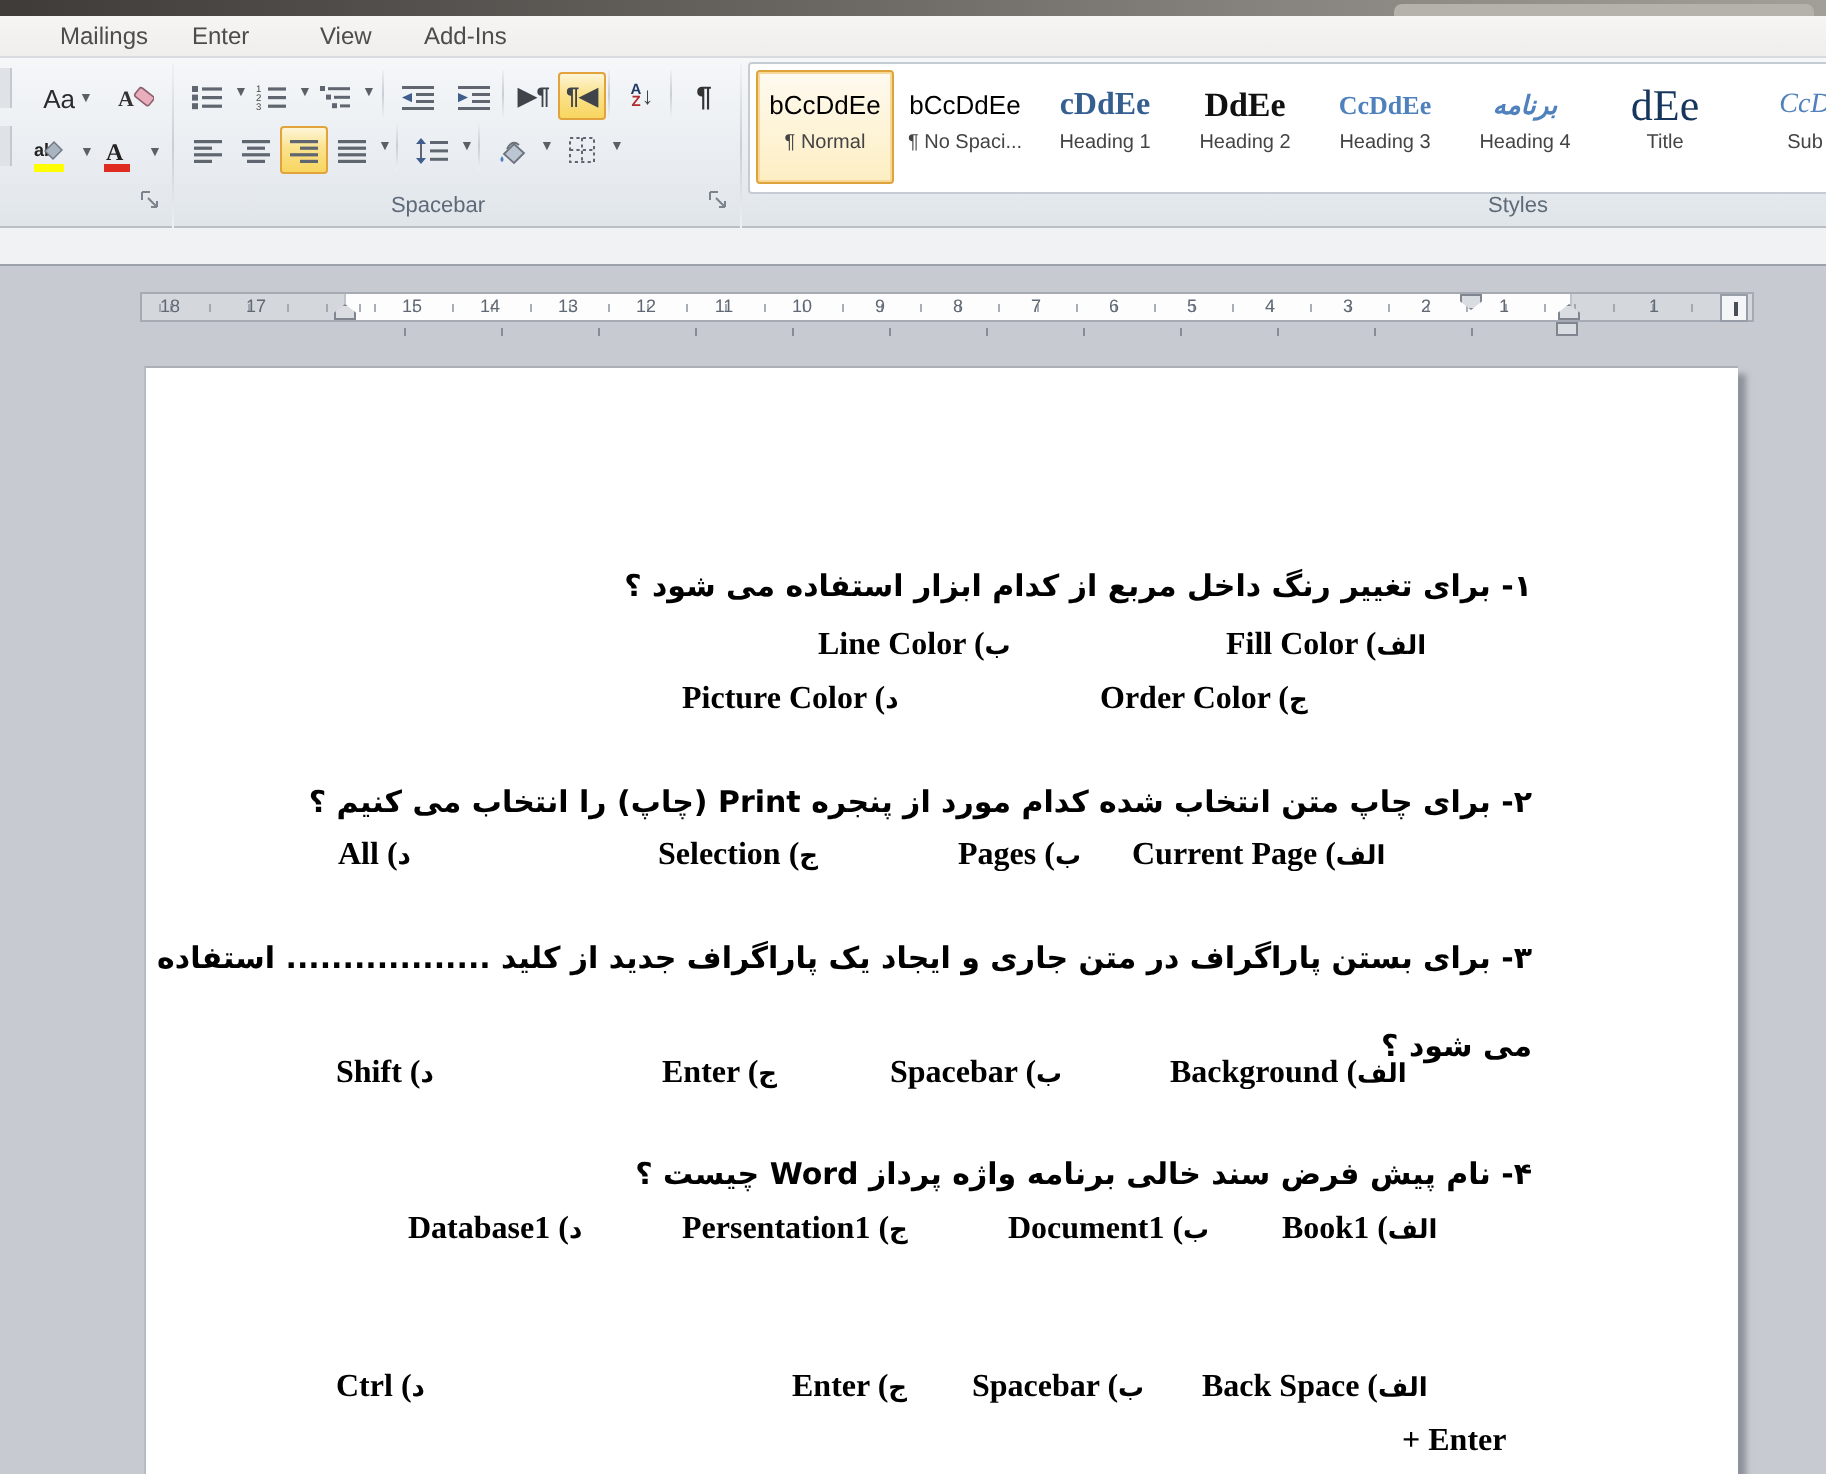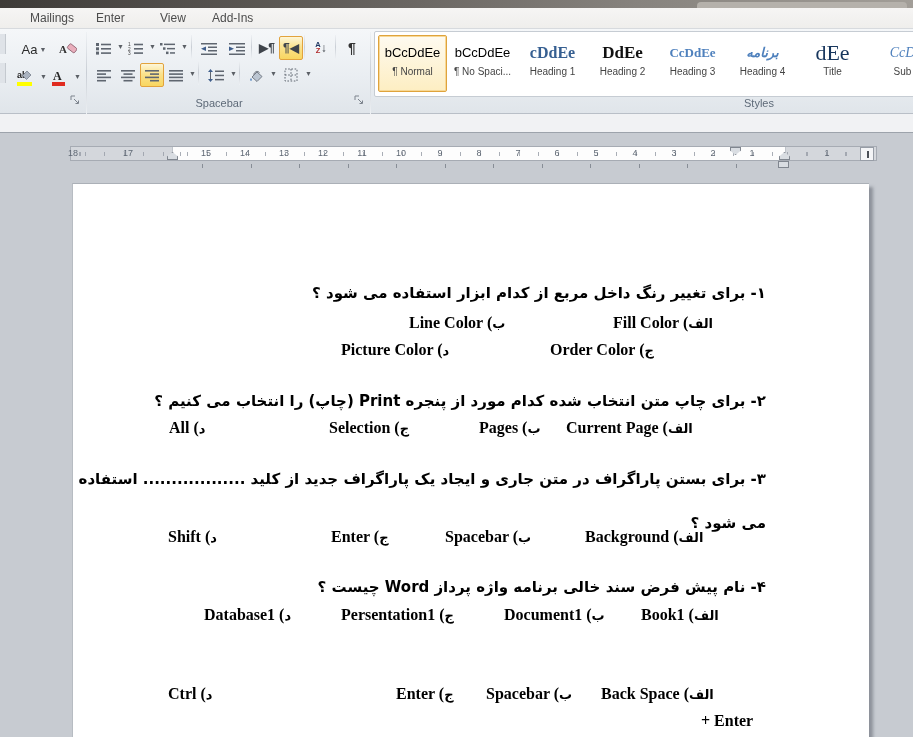--- a/index.html
+++ b/index.html
@@ -283,21 +283,21 @@
     <span class="glabel" style="left:759px">Styles</span>
   </div>
 
   <div class="abs substrip"></div>
 
   <div class="abs ruler">
     <div class="rticks"></div>
     <div class="rwhite">
       <div class="rticks"></div>
     </div>
-    <span class="rn" style="left:2px">18</span>
+    <span class="rn" style="left:14px">18</span>
     <span class="rn" style="left:57px">17</span>
     <span class="rn" style="left:135px">15</span>
     <span class="rn" style="left:174px">14</span>
     <span class="rn" style="left:213px">13</span>
     <span class="rn" style="left:252px">12</span>
     <span class="rn" style="left:291px">11</span>
     <span class="rn" style="left:330px">10</span>
     <span class="rn" style="left:369px">9</span>
     <span class="rn" style="left:408px">8</span>
     <span class="rn" style="left:447px">7</span>

